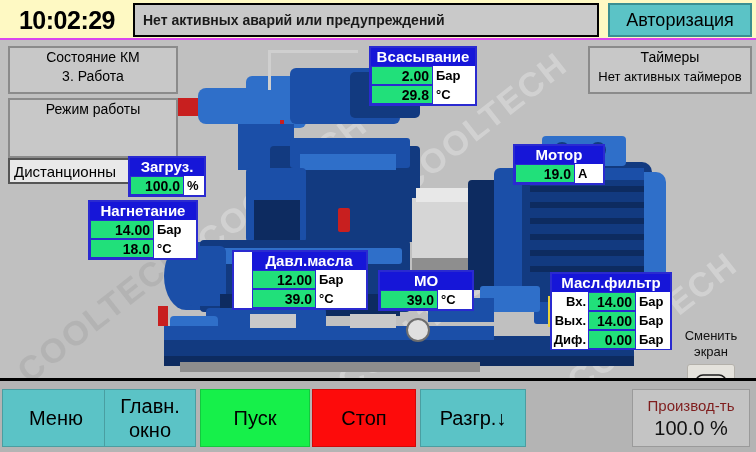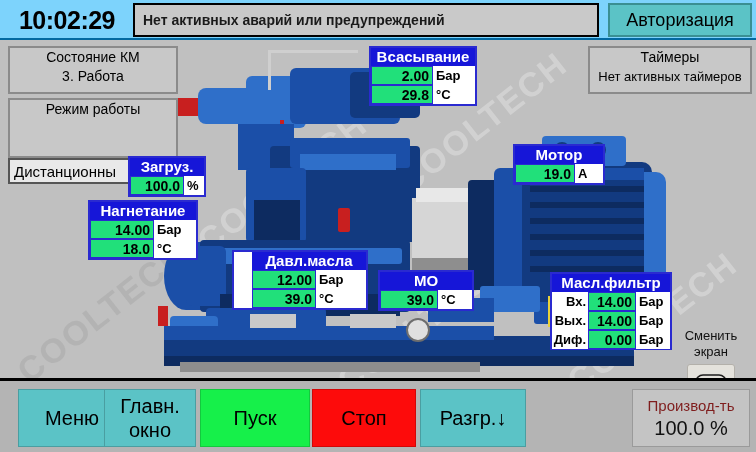--- a/index.html
+++ b/index.html
@@ -6,21 +6,21 @@
   body{font-family:"Liberation Sans","DejaVu Sans",sans-serif;}
 
   #screen{
     position:relative;width:756px;height:452px;overflow:hidden;
     background:#bfbfbf;box-sizing:border-box;
   }
 
   
   #topbar{
     position:absolute;left:0;top:0;width:756px;height:40px;
-    background:#7dd3fc;border-bottom:2px solid #0369a1;box-sizing:border-box;
+    background:#fef9c3;border-bottom:2px solid #d946ef;box-sizing:border-box;
   }
   #clock{
     position:absolute;left:6px;top:4px;width:122px;height:32px;
     font-size:25px;font-weight:bold;letter-spacing:-.5px;color:#000;
     display:flex;align-items:center;justify-content:center;
     font-family:"Liberation Sans","DejaVu Sans",sans-serif;
   }
   #alarm-banner{
     position:absolute;left:133px;top:3px;width:466px;height:34px;
     background:#c9c9c9;border:2px solid #000;box-sizing:border-box;
@@ -326,21 +326,21 @@
         <svg width="34" height="20" viewBox="0 0 34 20">
           <path d="M9 3 H25 A7 7 0 0 1 25 17 H9 A7 7 0 0 1 9 3 Z" fill="none" stroke="#1c1c1c" stroke-width="1.6"></path>
           <path d="M17 17 l-4 -3 M17 17 l-4 3" fill="none" stroke="#1c1c1c" stroke-width="1.6"></path>
         </svg>
       </div>
     </div>
 
   </div>
 
   <div id="bottombar">
-    <div class="btn" style="left:18px;width:108px;">
+    <div class="btn" style="left:2px;width:108px;">
       <span>Меню</span>
     </div>
     <div class="btn" style="left:104px;width:92px;flex-direction:column;">
       <span>Главн.</span>
       <span>окно</span>
     </div>
     <div class="btn green" style="left:200px;width:110px;">
       <span>Пуск</span>
     </div>
     <div class="btn red" style="left:312px;width:104px;">

